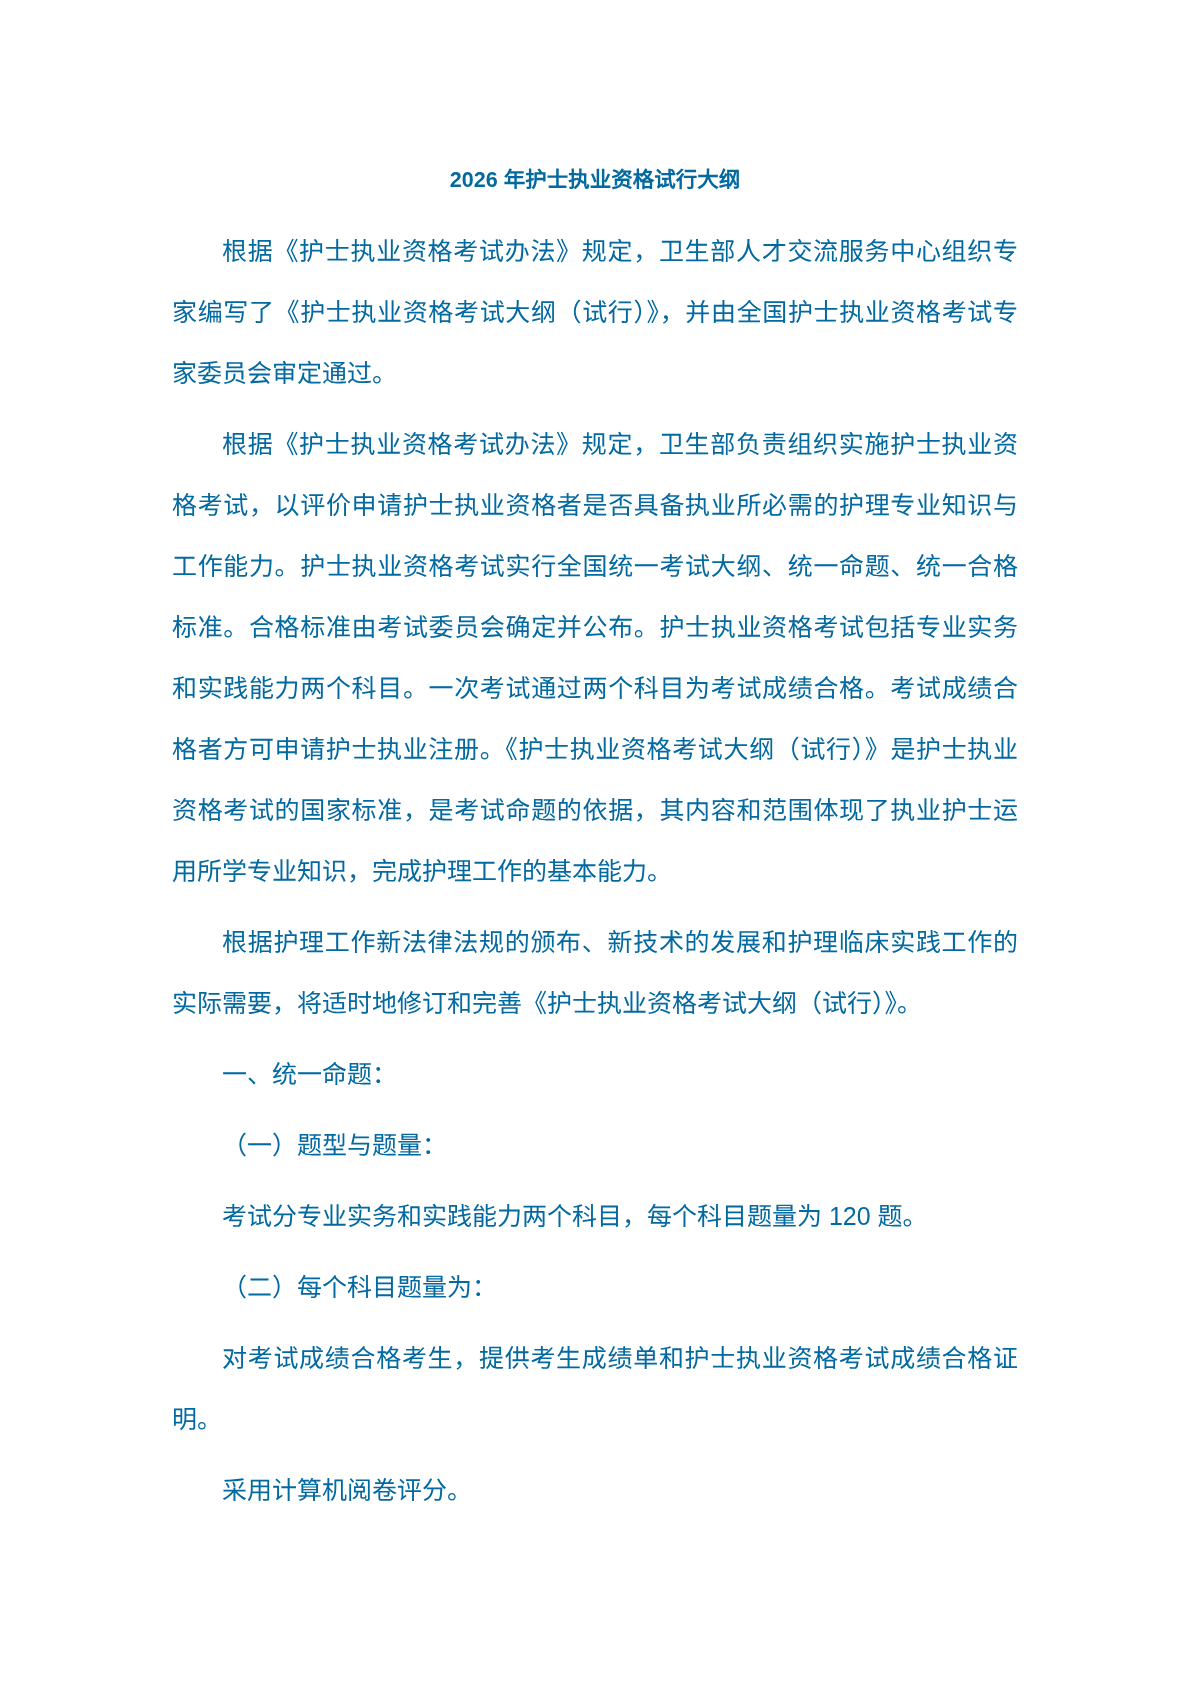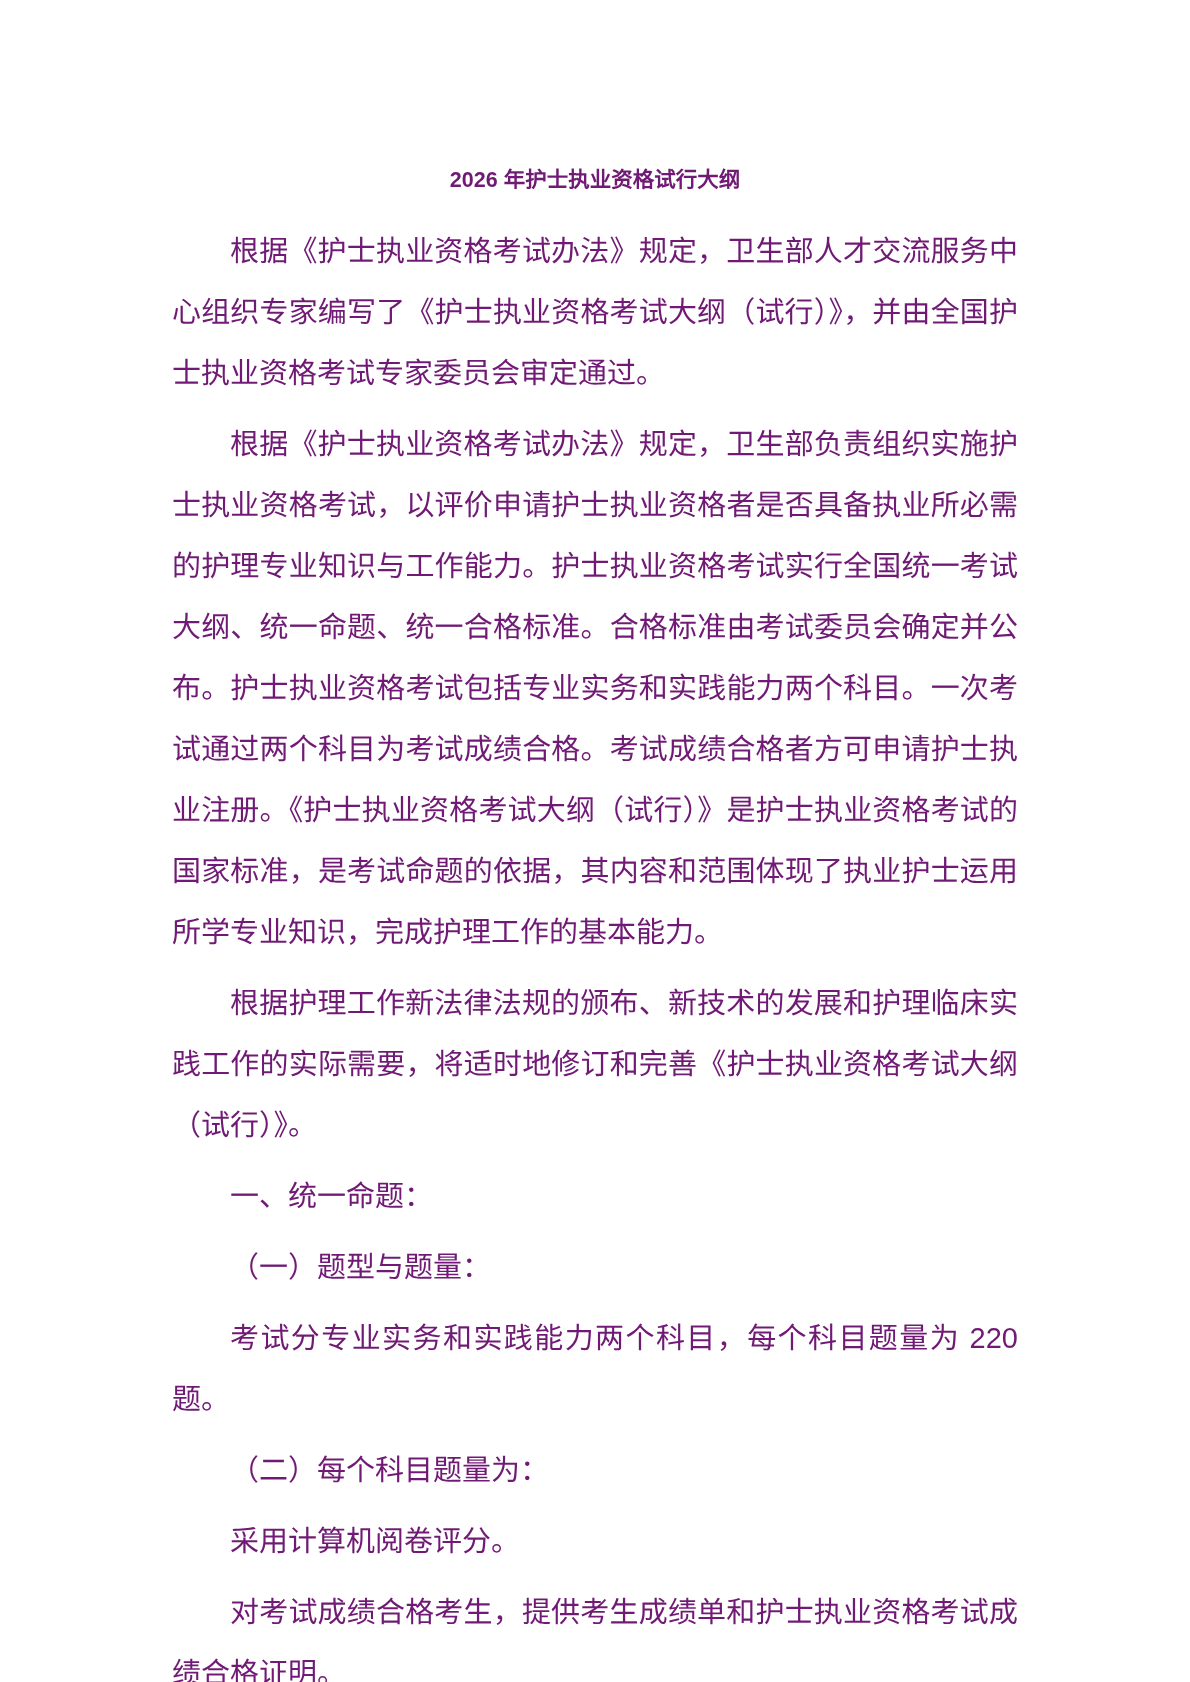--- a/index.html
+++ b/index.html
@@ -7,49 +7,49 @@
     padding: 0;
     background: #ffffff;
   }
   .page {
     position: relative;
     width: 1190px;
     height: 1682px;
     box-sizing: border-box;
     padding: 150px 172px 0 172px;
     background: #ffffff;
-    color: #701a75;
+    color: #0369a1;
     font-family: "Liberation Sans", sans-serif;
     overflow: hidden;
   }
   .doc-title {
     margin: 0 0 10px 0;
     font-size: 21.5px;
     font-weight: bold;
     line-height: 61px;
     text-align: center;
     white-space: nowrap;
   }
   .body-para {
     margin: 0 0 10px 0;
-    font-size: 29px;
+    font-size: 25px;
     font-weight: normal;
     line-height: 61px;
     text-align: justify;
     text-indent: 2em;
     word-break: break-all;
   }
 </style>
 </head>
 <body>
 
 <div class="page">
   <h1 class="doc-title">2026 年护士执业资格试行大纲</h1>
   <p class="body-para">根据《护士执业资格考试办法》规定，卫生部人才交流服务中心组织专家编写了《护士执业资格考试大纲（试行）》，并由全国护士执业资格考试专家委员会审定通过。</p>
   <p class="body-para">根据《护士执业资格考试办法》规定，卫生部负责组织实施护士执业资格考试，以评价申请护士执业资格者是否具备执业所必需的护理专业知识与工作能力。护士执业资格考试实行全国统一考试大纲、统一命题、统一合格标准。合格标准由考试委员会确定并公布。护士执业资格考试包括专业实务和实践能力两个科目。一次考试通过两个科目为考试成绩合格。考试成绩合格者方可申请护士执业注册。《护士执业资格考试大纲（试行）》是护士执业资格考试的国家标准，是考试命题的依据，其内容和范围体现了执业护士运用所学专业知识，完成护理工作的基本能力。</p>
   <p class="body-para">根据护理工作新法律法规的颁布、新技术的发展和护理临床实践工作的实际需要，将适时地修订和完善《护士执业资格考试大纲（试行）》。</p>
   <p class="body-para">一、统一命题：</p>
   <p class="body-para">（一）题型与题量：</p>
-  <p class="body-para">考试分专业实务和实践能力两个科目，每个科目题量为 220 题。</p>
+  <p class="body-para">考试分专业实务和实践能力两个科目，每个科目题量为 120 题。</p>
   <p class="body-para">（二）每个科目题量为：</p>
+  <p class="body-para">对考试成绩合格考生，提供考生成绩单和护士执业资格考试成绩合格证明。</p>
   <p class="body-para">采用计算机阅卷评分。</p>
-  <p class="body-para">对考试成绩合格考生，提供考生成绩单和护士执业资格考试成绩合格证明。</p>
 </div>
 
 </body></html>

